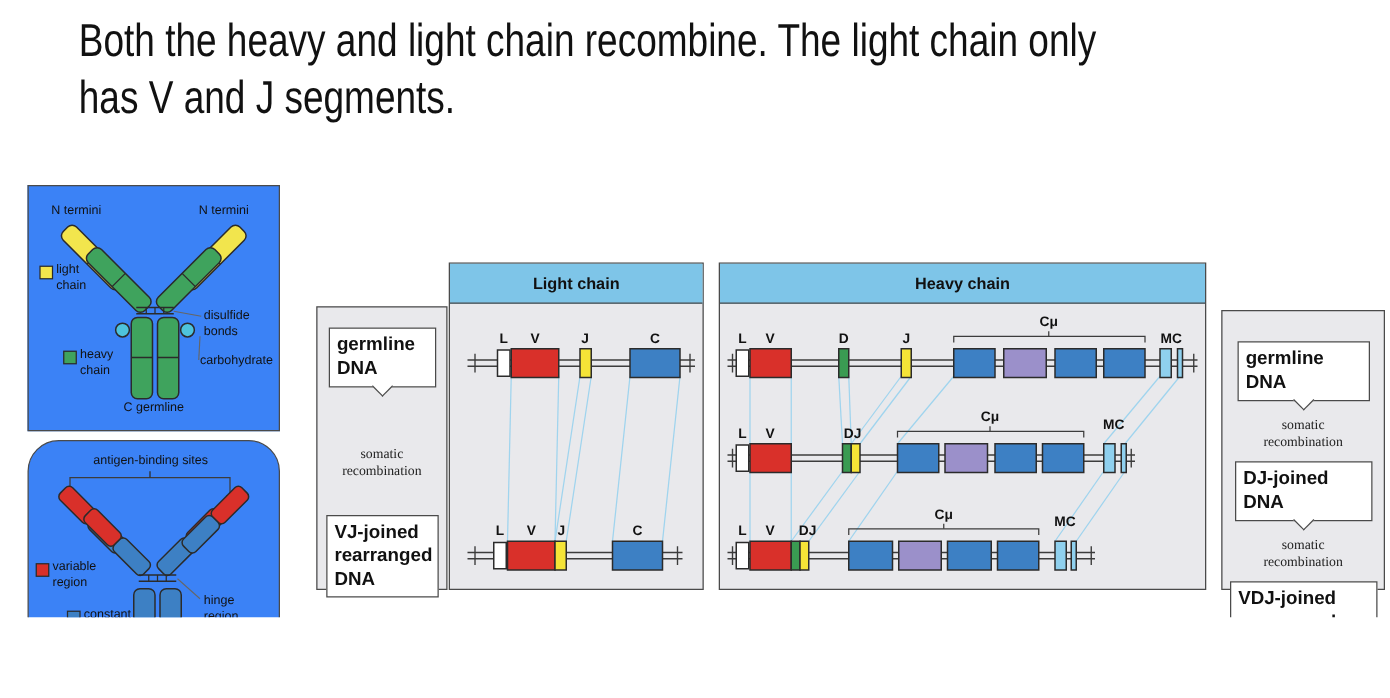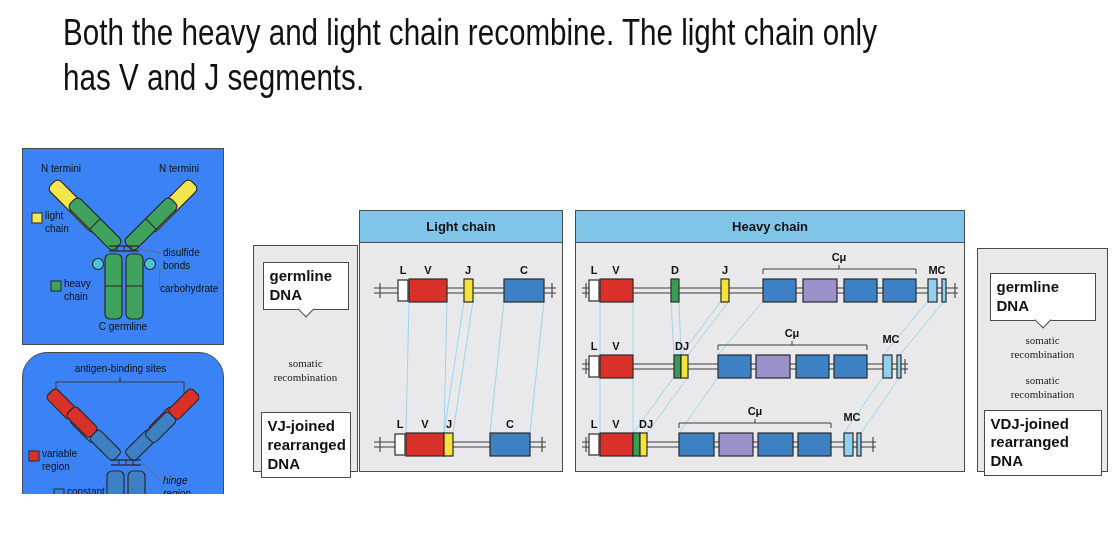--- a/index.html
+++ b/index.html
@@ -157,21 +157,21 @@
       </g>
 
       <rect x="6" y="98" width="10" height="10" fill="#d9302a" stroke="#2b2b2b"></rect>
       <rect x="31" y="136" width="10" height="10" fill="#3d80c4" stroke="#2b2b2b"></rect>
     </svg>
     <div class="abs small-label center" style="left:40px;top:10px;width:115px;">antigen-binding sites</div>
     <div class="abs small-label" style="left:19px;top:95px;">variable
 region</div>
     <div class="abs small-label" style="left:44px;top:133px;">constant
 bonds</div>
-    <div class="abs small-label" style="left:140px;top:122px;font-style:italic;">hinge
+    <div class="abs small-label" style="left:140px;top:122px;">hinge
 region</div>
   </div>
 
   <div class="abs graybox steps-col" style="left:253px;top:245px;width:105px;height:227px;">
     <div class="step-box notch" style="margin-top:16px;width:72px;">germline
 DNA</div>
     <div class="step-text" style="margin-top:46px;">somatic
 recombination</div>
     <div class="step-box" style="margin-top:28px;width:76px;">VJ-joined
 rearranged
@@ -321,19 +321,20 @@
         <text class="seg-label" x="179" y="172" text-anchor="middle">Cμ</text>
         <text class="seg-label" x="276" y="178" text-anchor="middle">MC</text>
       </g>
     </svg>
   </div>
 
   <div class="abs graybox steps-col" style="left:977px;top:248px;width:131px;height:224px;">
     <div class="step-box notch" style="margin-top:24px;width:92px;">germline DNA</div>
     <div class="step-text" style="margin-top:12px;">somatic
 recombination</div>
+    <div class="step-box notch" style="margin-top:8px;width:96px;">DJ-joined DNA</div>
     <div class="step-text" style="margin-top:12px;">somatic
 recombination</div>
     <div class="step-box" style="margin-top:8px;width:104px;">VDJ-joined
 rearranged DNA</div>
   </div>
 
 </div>
 
 </body></html>

